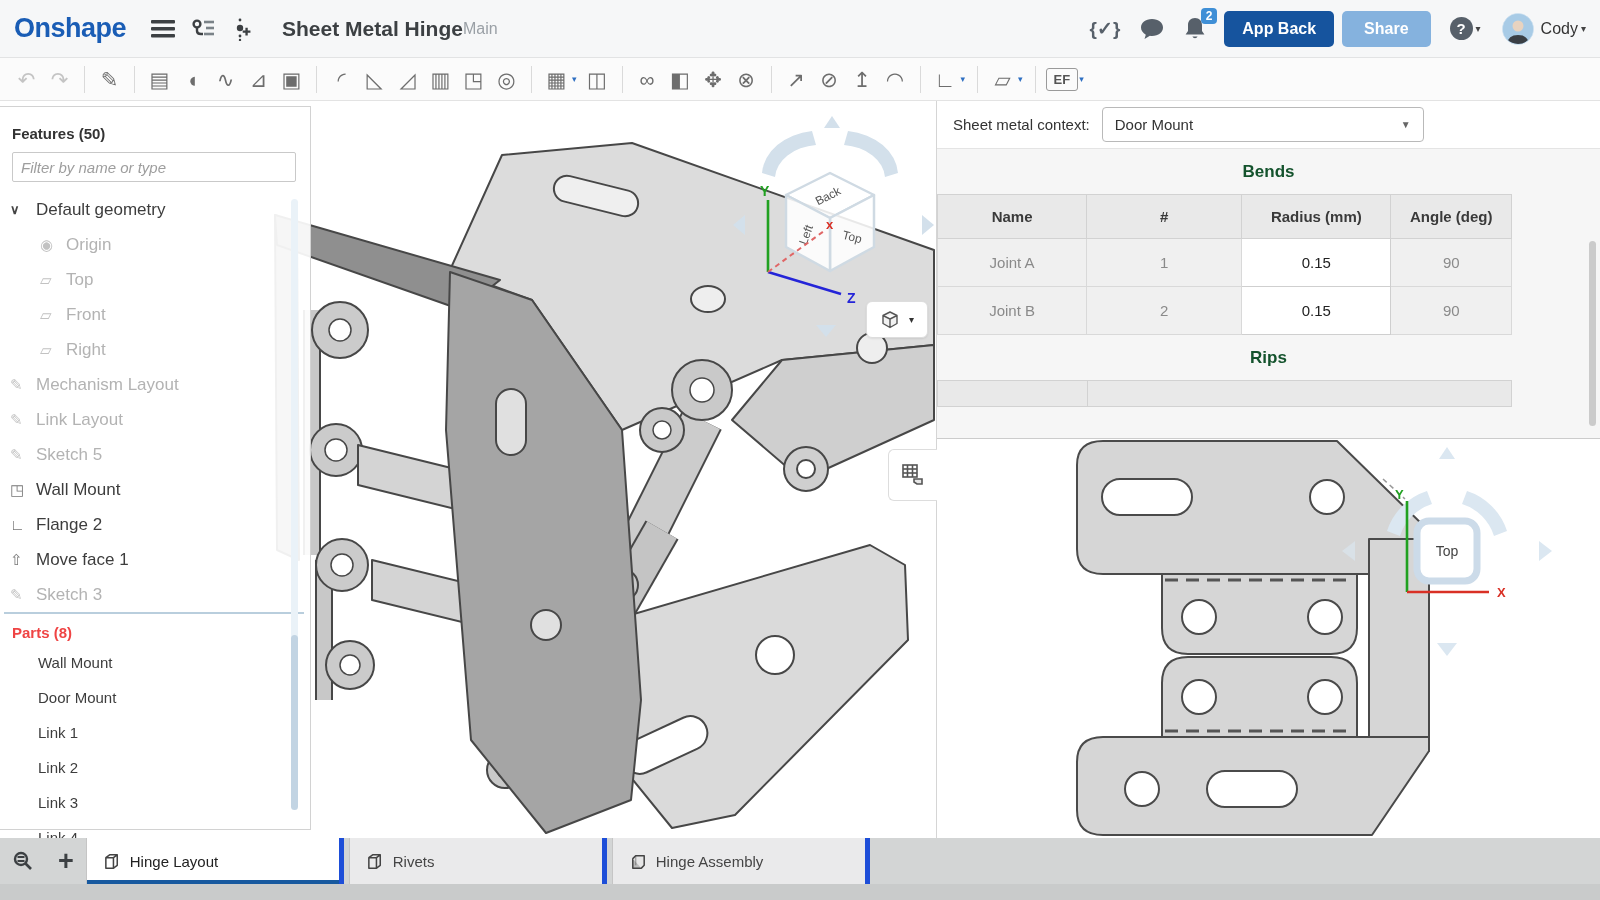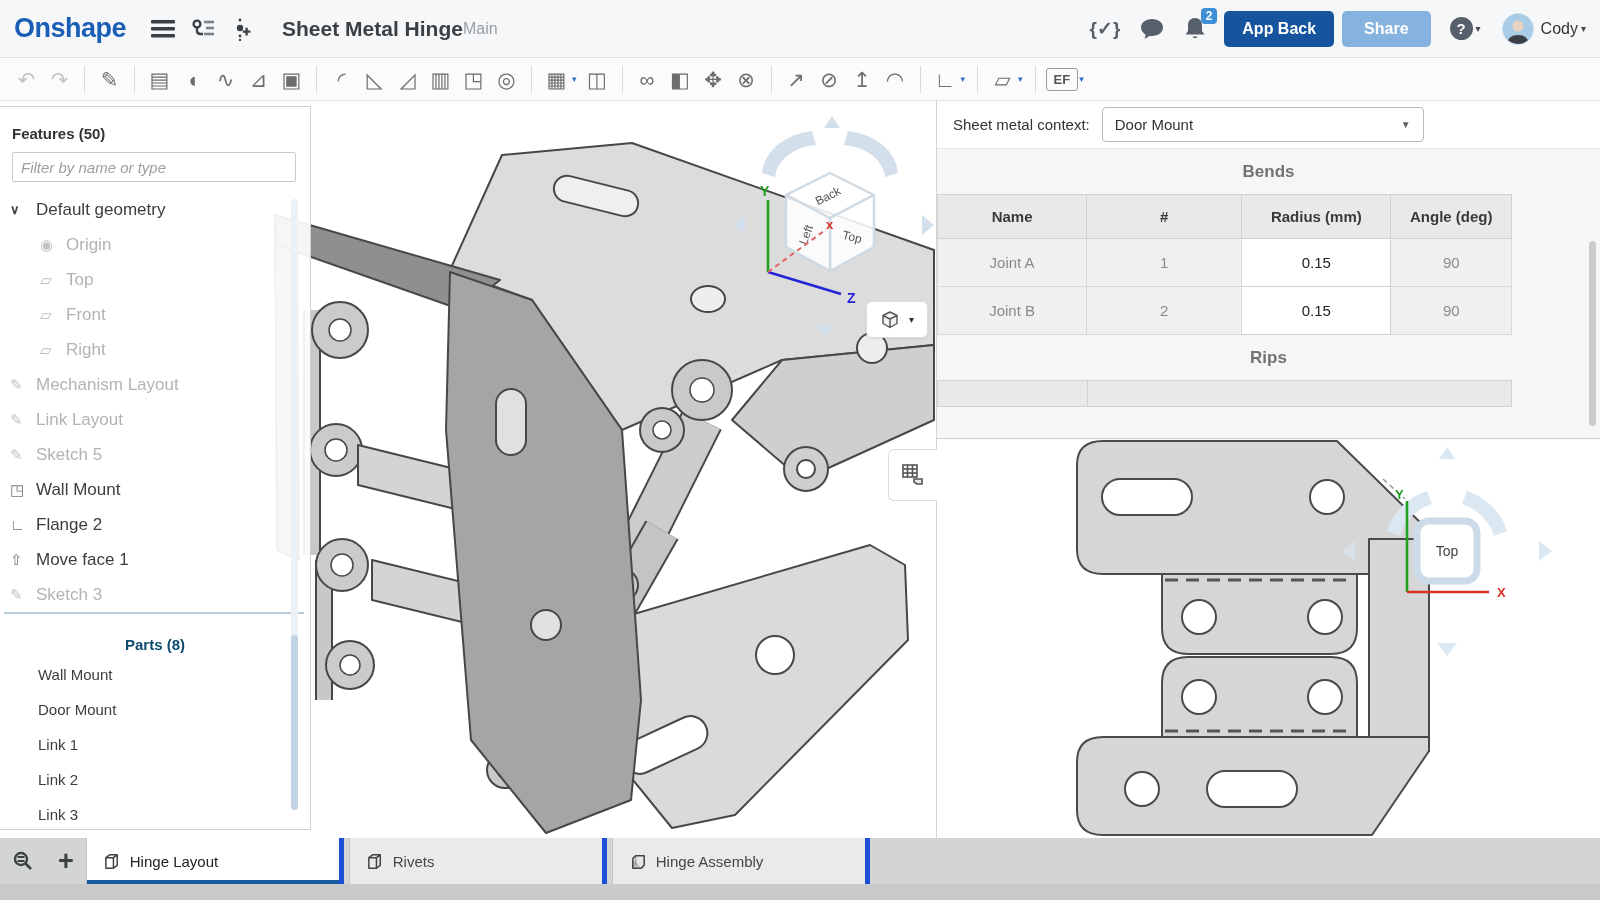--- a/index.html
+++ b/index.html
@@ -43,33 +43,33 @@
   .filter-input{width:100%;height:30px;box-sizing:border-box;border:1px solid #c9c9c9;border-radius:2px;font-family:"Liberation Sans",sans-serif;font-style:italic;font-size:15px;color:#555;padding:0 8px;background:#fff;}
   .filter-input::placeholder{color:#9e9e9e;font-style:italic;}
   .frow{display:flex;align-items:center;height:35px;padding:0 10px;position:relative;cursor:pointer;}
   .frow.ind{padding-left:40px;}
   .ficon{width:26px;font-size:15px;color:#777;flex:none;}
   .ficon.chev{font-size:13px;color:#444;font-weight:bold;}
   .flabel{font-size:17px;color:#3d3d3d;white-space:nowrap;}
   .frow.muted .flabel{color:#b3b3b3;}
   .frow.muted .ficon{color:#c2c2c2;}
   .rollback{position:absolute;left:4px;right:6px;bottom:-2px;height:2px;background:#b9cedd;cursor:row-resize;}
-  .parts-head{margin:24px 12px 4px 12px;font-size:15px;font-weight:bold;color:#0c4a6e;text-align:center;}
+  .parts-head{margin:12px 12px 4px 12px;font-size:15px;font-weight:bold;color:#ef4444;}
   .prow{height:35px;display:flex;align-items:center;padding-left:38px;font-size:15px;color:#3d3d3d;cursor:pointer;}
   .sb-track{position:absolute;right:12px;top:92px;width:7px;height:500px;background:#eaf2f8;border-radius:4px;}
   .sb-thumb{position:absolute;right:12px;top:528px;width:7px;height:175px;background:#c2d4e3;border-radius:4px;cursor:pointer;}
 
   
   .rpanel{position:absolute;left:936px;top:101px;width:664px;height:737px;background:#fff;border-left:1px solid #d5d5d5;box-sizing:border-box;}
   .ctx-row{height:47px;display:flex;align-items:center;padding:0 16px;background:#fff;}
   .ctx-label{font-size:15px;color:#333;margin-right:12px;}
   .ctx-select{width:296px;height:33px;border:1px solid #b9b9b9;border-radius:4px;background:#fff;display:flex;align-items:center;justify-content:space-between;padding:0 12px;font-size:15px;color:#333;cursor:pointer;}
   .ctx-select .dd{font-size:10px;color:#666;}
   .tables{position:relative;height:289px;background:#f6f6f6;border-top:1px solid #e4e4e4;overflow:hidden;}
-  .tbl-title{text-align:center;font-size:17px;font-weight:bold;color:#737373;padding:13px 0 12px 0;}
+  .tbl-title{text-align:center;font-size:17px;font-weight:bold;color:#14532d;padding:13px 0 12px 0;}
   table.bends{border-collapse:collapse;width:575px;margin-left:0;}
   table.bends th{background:#e9e9e9;border:1px solid #d2d2d2;font-size:15px;color:#3a3a3a;height:41px;font-weight:bold;}
   table.bends td{border:1px solid #d9d9d9;background:#f0f0f0;font-size:15px;color:#8a8a8a;height:45px;text-align:center;}
   table.bends td.editable{background:#fff;color:#222;border:1px solid #cfcfcf;}
   .col-name{width:26%;} .col-num{width:27%;} .col-rad{width:26%;} .col-ang{width:21%;}
   .rips-stub{width:575px;height:27px;background:#e9e9e9;border:1px solid #d2d2d2;box-sizing:border-box;position:relative;}
   .rips-stub .cdiv{position:absolute;left:26%;top:0;bottom:0;width:1px;background:#d2d2d2;}
   .r-scroll{position:absolute;right:4px;top:92px;width:7px;height:185px;background:#cbcbcb;border-radius:4px;cursor:pointer;}
   .flatwrap{position:relative;height:401px;background:#fff;border-top:1px solid #cccccc;}
   .flat-toggle{position:absolute;left:-49px;top:10px;width:48px;height:50px;background:#fff;border:1px solid #ddd;border-right:none;border-radius:6px 0 0 6px;display:flex;align-items:center;justify-content:center;cursor:pointer;}

